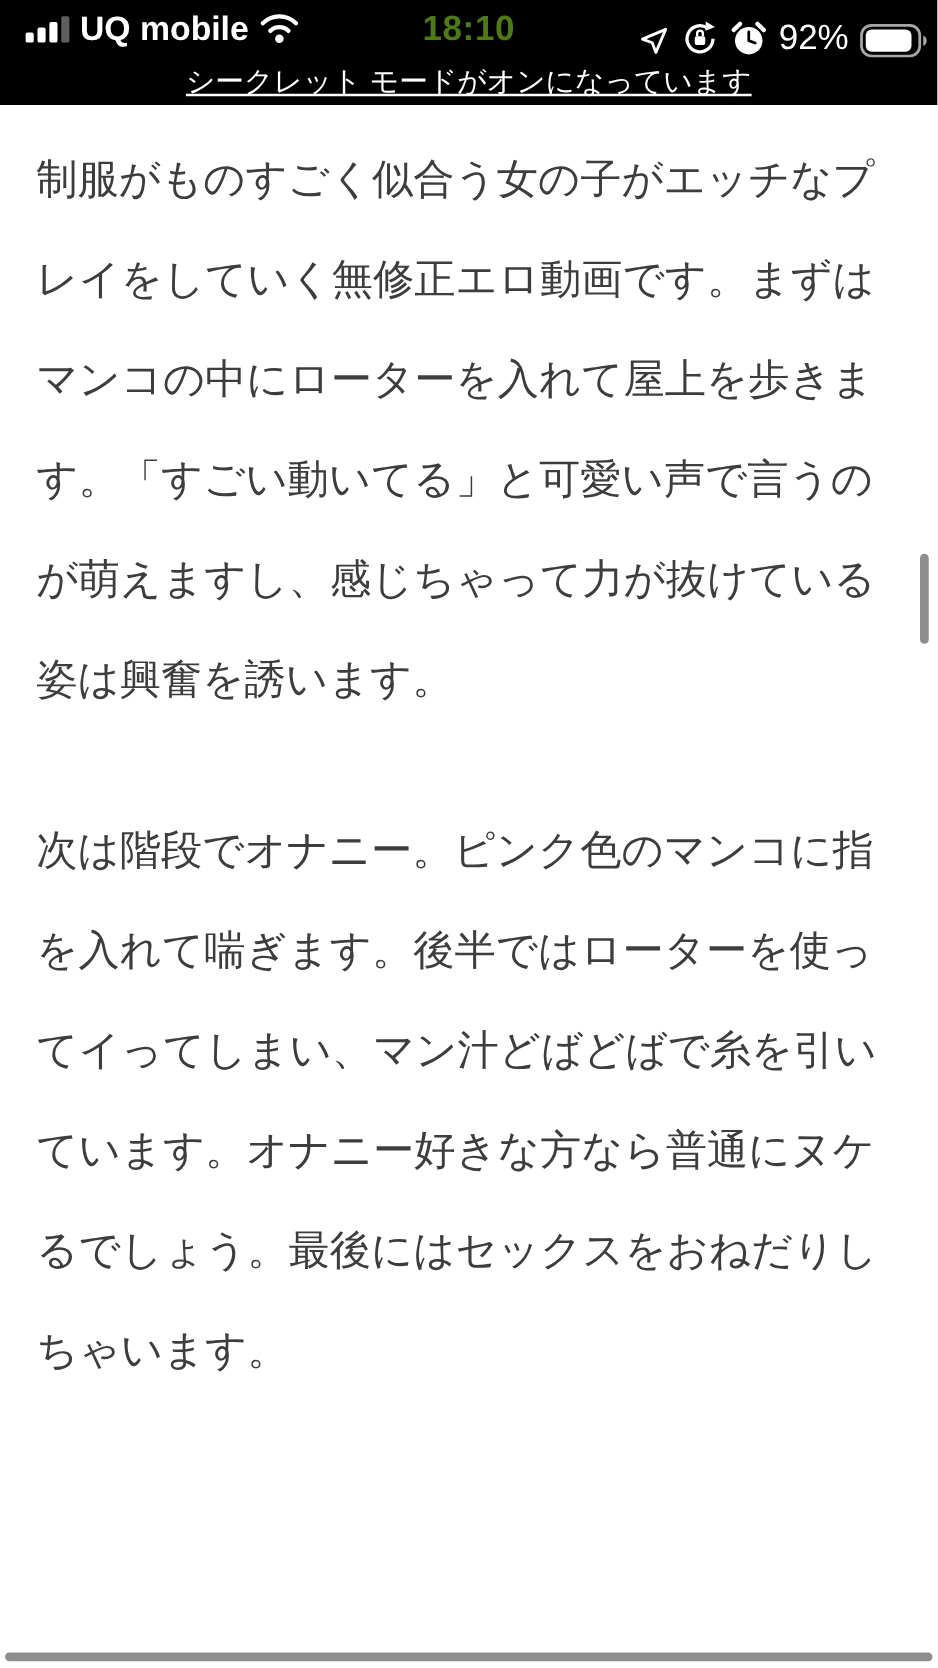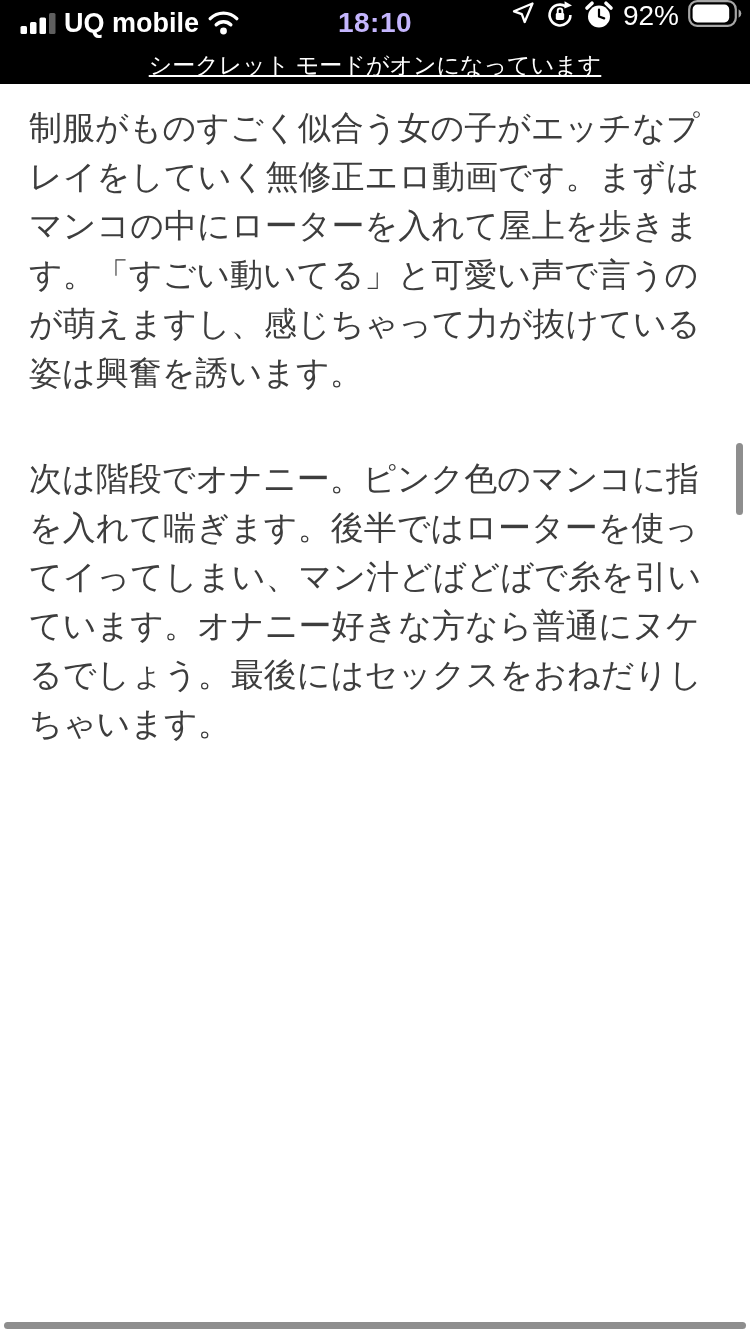--- a/index.html
+++ b/index.html
@@ -17,37 +17,37 @@
   .status-bar { position:relative; height:46px; }
   .sb-left {
     position:absolute; left:20px; top:0; height:46px;
     display:flex; align-items:center; gap:8px;
   }
   .carrier { color:#ffffff; font-size:27px;font-weight:bold; }
   .sb-center {
     position:absolute; left:0; right:0; top:0; height:46px;
     display:flex; align-items:center; justify-content:center;
   }
-  .time { color:#c4b5fd; font-size:28px; font-weight:600; letter-spacing:.5px; }
+  .time { color:#4d7c0f; font-size:28px; font-weight:600; letter-spacing:.5px; }
   .sb-right {
     position:absolute; right:6px; top:0; height:46px;
-    display:flex; align-items:flex-start; gap:9px;
+    display:flex; align-items:flex-end; gap:9px;
   }
   .percent { color:#ffffff; font-size:28px; }
 
   .banner {
     height:38px; display:flex; align-items:center; justify-content:center;
   }
   .banner-text { color:#ffffff; font-size:23px;text-decoration:underline; }
 
   
   main { padding:19px 22px 0 29px; }
   main p {
     font-size:33px;
-    line-height:49px;
+    line-height:80px;
     color:#3d3d3d;
     margin:0 0 57px 0;
     text-align:left;
     line-break:strict;
     overflow-wrap:break-word;
   }
 
   
   .v-scrollbar {
     position:absolute; top:443px; right:7px;

